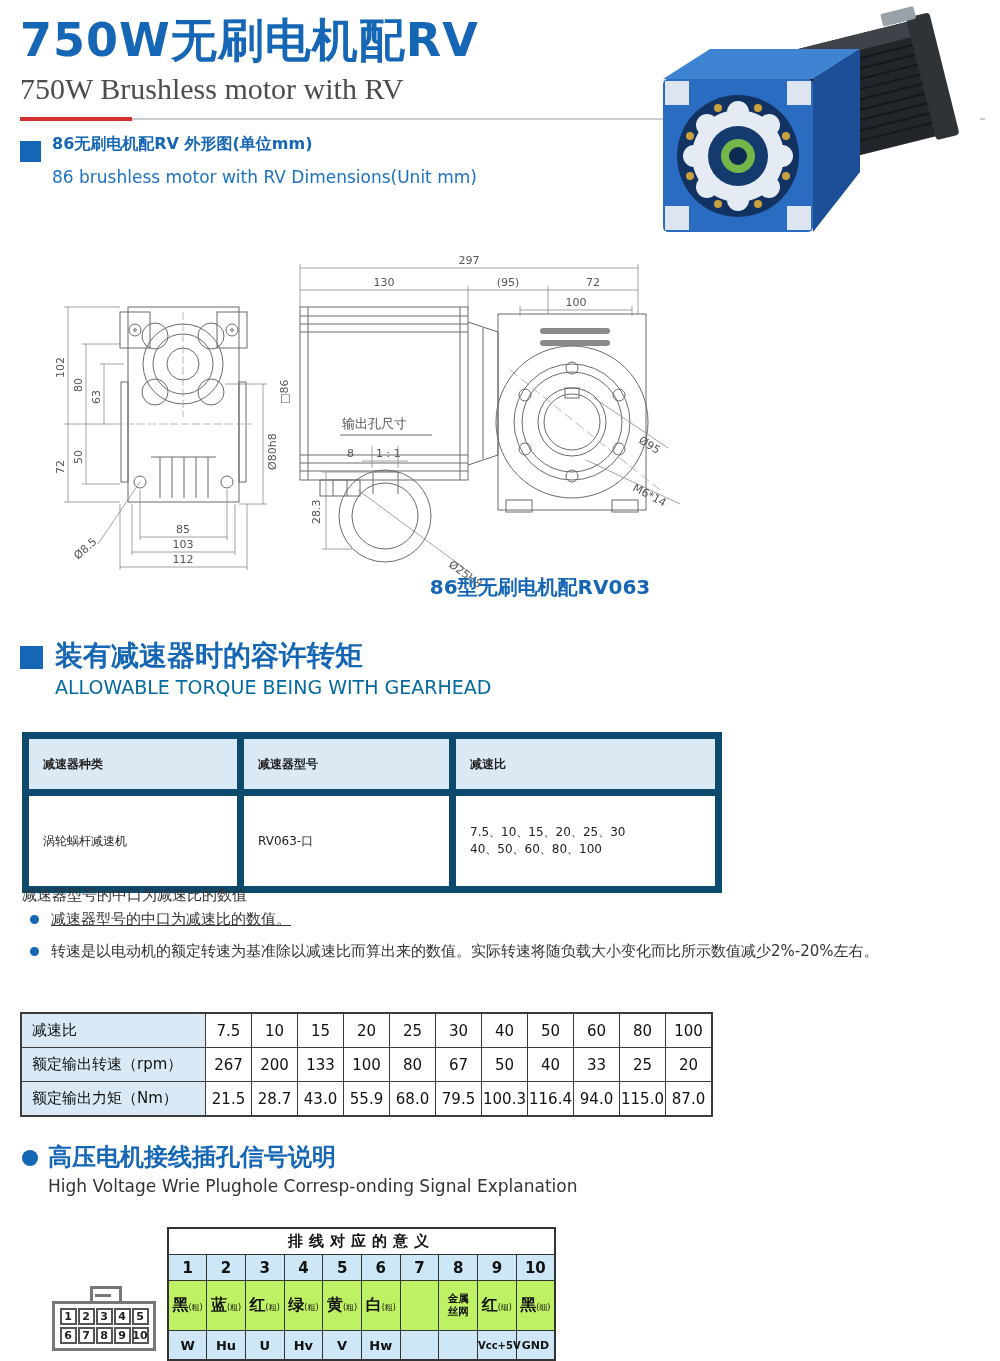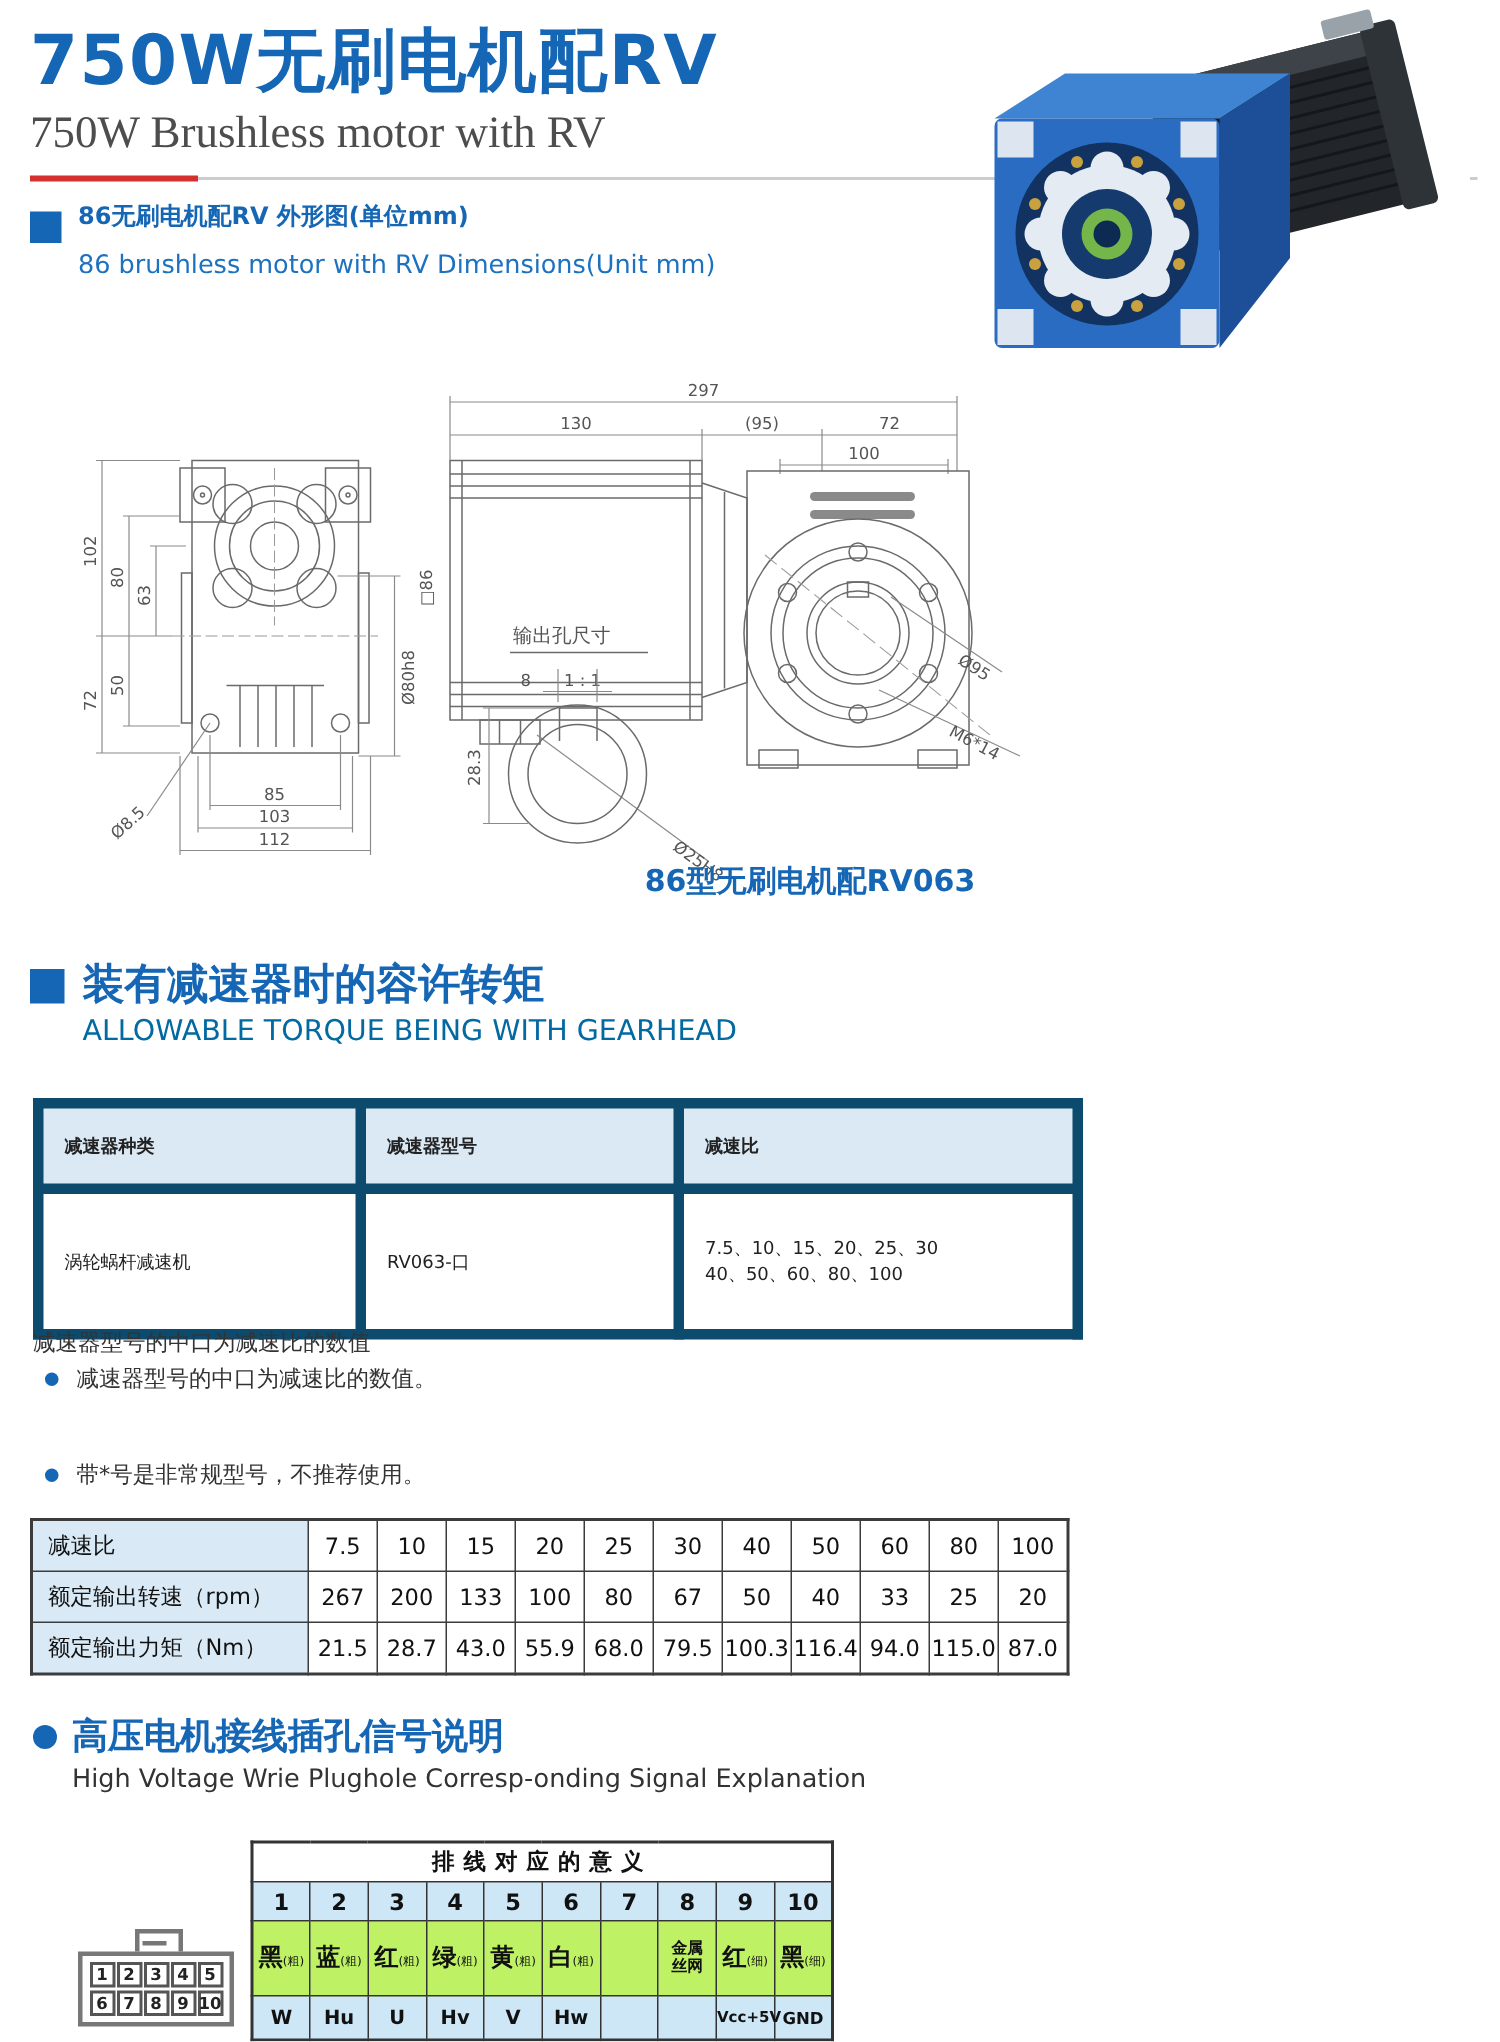--- a/index.html
+++ b/index.html
@@ -32,21 +32,21 @@
   .torque-table{left:22px;top:732px;width:588px;table-layout:fixed;}
   .torque-table td{border:7px solid #0c4a6e;padding:0 14px;font-size:12px;color:#222;}
   .torque-table{border:2px solid #3c3c3c;}
   .torque-table .hrow td{background:#dbe9f5;height:50px;font-weight:bold;}
   .torque-table .brow td{background:#fff;height:90px;}
   .torque-note{left:22px;top:886px;font-size:15px;color:#333;}
 
   
   .bullet{left:30px;font-size:15px;color:#333;display:flex;align-items:flex-start;}
   .bullet .dot{flex:0 0 auto;width:9px;height:9px;border-radius:50%;background:#1566b4;margin:5px 12px 0 0;}
-  .b0{top:910px;} .b1{top:942px;} .b2{top:974px;}
+  .b0{top:910px;text-decoration:underline;} .b1{top:942px;} .b2{top:974px;}
 
   
   .ratio-table{left:20px;top:1012px;border:2px solid #3c3c3c;table-layout:fixed;}
   .ratio-table td{border:1px solid #3c3c3c;height:33px;text-align:center;font-size:15px;color:#111;padding:0;}
   .ratio-table td.rh{background:#d9eaf6;text-align:left;padding-left:10px;width:173px;font-size:15px;}
   .ratio-table td.v{width:45px;}
 
   
   .plug-table{left:167px;top:1227px;border:2px solid #333;table-layout:fixed;width:389px;background:#fff;}
   .plug-table td{border:1px solid #333;text-align:center;padding:0;color:#111;}
@@ -329,23 +329,23 @@
       </td>
     </tr>
   </tbody>
     </table>
   <div class="abs torque-note">减速器型号的中口为减速比的数值</div>
 
   <div class="abs bullet b0" style="width:930px;">
     <span class="dot"></span>
     <span>减速器型号的中口为减速比的数值。</span>
   </div>
-  <div class="abs bullet b2" style="width:930px;">
+  <div class="abs bullet b1" style="width:950px;">
     <span class="dot"></span>
-    <span>带*号是非常规型号，不推荐使用。</span>
+    <span>转速是以电动机的额定转速为基准除以减速比而算出来的数值。实际转速将随负载大小变化而比所示数值减少2%-20%左右。</span>
   </div>
 
   <table class="abs ratio-table">
     <tbody>
         <tr>
       <td class="rh">减速比</td>
       <td class="v">7.5</td>
       <td class="v">10</td>
       <td class="v">15</td>
       <td class="v">20</td>

